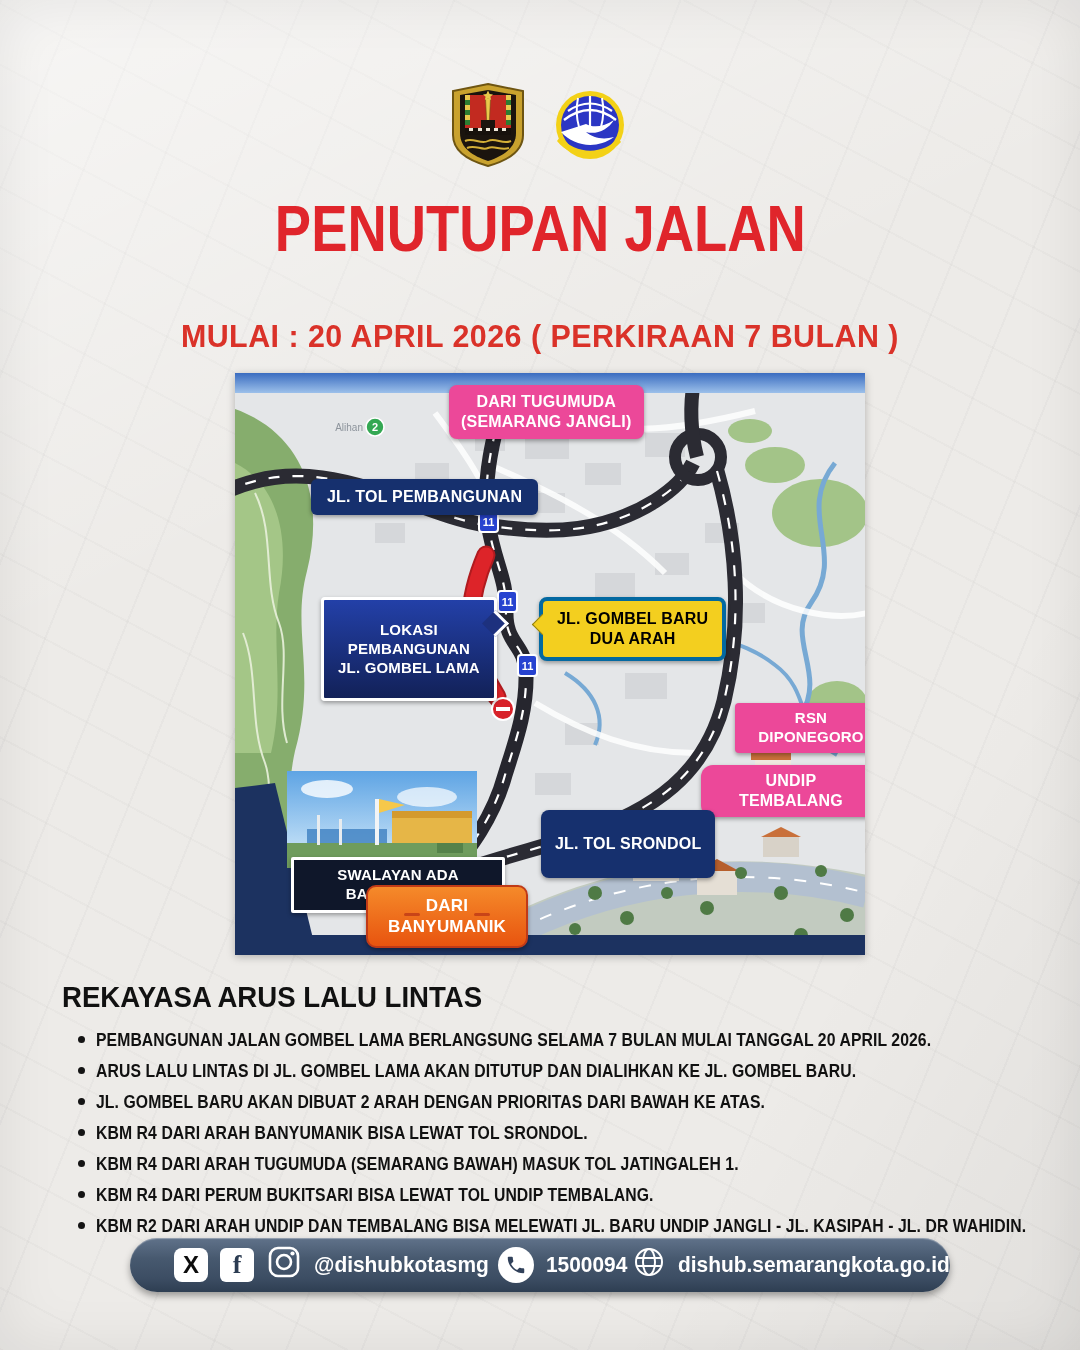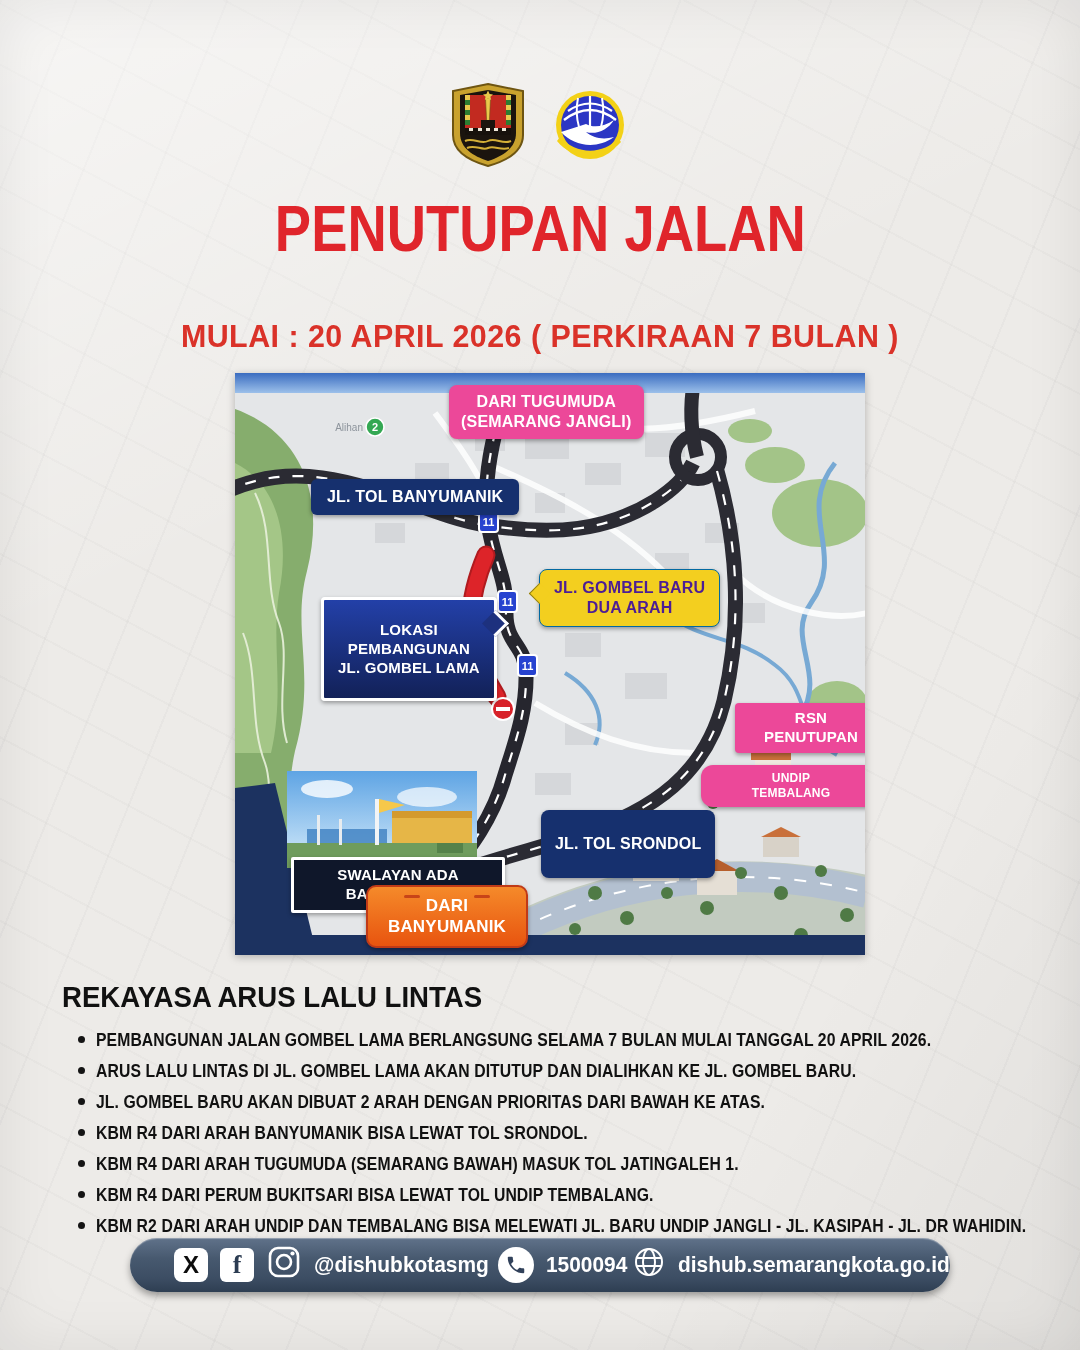--- a/index.html
+++ b/index.html
@@ -30,37 +30,37 @@
   .t3>span{font-size:32px;color:#da3229;transform:scaleX(.95);letter-spacing:.5px;}
   
   .map{position:absolute;left:235px;top:373px;width:630px;height:582px;background:#e4e6e8;
        box-shadow:0 2px 8px rgba(0,0,0,.25);overflow:hidden;}
   .map svg{position:absolute;inset:0;}
   .map-label{position:absolute;color:#fff;font-weight:bold;text-align:center;line-height:1.25;
              border-radius:8px;padding:6px 20px;letter-spacing:.2px;box-shadow:0 2px 4px rgba(0,0,0,.35);}
   .map-label span{display:block;white-space:nowrap;}
   .lbl-red{background:#ec4899;}
   .lbl-navy{background:#16306e;}
-  .lbl-yellow{background:#f3cf1f;color:#4c1d95;border:1px solid #0369a1;}
+  .lbl-yellow{background:#f3cf1f;color:#000000;border:4px solid #0369a1;margin-top:28px;}
   .lbl-tugumuda{left:214px;top:12px;font-size:16px;padding:7px 12px;}
   .lbl-jatingaleh{left:76px;top:106px;font-size:16px;padding:8px 16px;border-radius:6px;}
   .lbl-gombelbaru{left:304px;top:196px;font-size:16px;padding:8px 14px;}
   .lbl-gombelbaru::before{content:"";position:absolute;left:-8px;top:16px;width:14px;height:14px;
       background:#f3cf1f;border-left:1px solid #8f7d10;border-bottom:1px solid #8f7d10;transform:rotate(45deg);}
   .lbl-lokasi{left:86px;top:224px;font-size:15px;background:linear-gradient(180deg,#2340a8,#122158);
       border:3px solid #fff;border-radius:4px;padding:21px 14px;}
   .lbl-lokasi::after{content:"";position:absolute;right:-11px;top:14px;width:16px;height:16px;
       background:#1d317e;border-top:3px solid #fff;border-right:3px solid #fff;transform:rotate(45deg);}
   .lbl-rsn{left:500px;top:330px;font-size:15px;width:112px;border-radius:4px;}
-  .lbl-undip{left:466px;top:392px;font-size:12px;width:140px;border-radius:12px;}
+  .lbl-undip{left:466px;top:392px;font-size:16px;width:140px;border-radius:12px;}
   .lbl-srondol{left:306px;top:437px;font-size:16px;padding:24px 14px;border-radius:8px;}
   .lbl-swalayan{left:56px;top:484px;font-size:15px;width:168px;background:#0f172a;border:3px solid #fff;border-radius:2px;}
   .lbl-banyumanik{left:131px;top:512px;font-size:17px;width:142px;
       background:linear-gradient(180deg,#f58a2a,#e8540f);border:2px solid #c03a17;border-radius:10px;padding:8px 8px;}
-  .lbl-banyumanik .dashline{display:flex;align-items:flex-start;justify-content:center;gap:6px;}
+  .lbl-banyumanik .dashline{display:flex;align-items:flex-end;justify-content:center;gap:6px;}
   .lbl-banyumanik .dashline i{display:block;width:16px;height:3px;background:#c84418;border-radius:2px;}
   .photo-inset{position:absolute;left:52px;top:398px;width:190px;height:97px;overflow:hidden;}
   
   .info{position:absolute;left:62px;top:980px;width:960px;color:#111;}
   .info h4{margin:0 0 16px 0;font-size:30px;font-weight:bold;transform:scaleX(.92);transform-origin:left center;white-space:nowrap;}
   .info ul{list-style:none;margin:0;padding:0;}
   .info li{display:flex;margin-bottom:10px;}
   .info li::before{content:"";flex:none;width:7px;height:7px;border-radius:50%;background:#141414;margin:6px 11px 0 16px;}
   .info li span{display:inline-block;font-size:17.5px;font-weight:bold;white-space:nowrap;
       transform:scaleX(.9);transform-origin:left center;letter-spacing:.1px;}
@@ -289,34 +289,34 @@
         <rect x="52" y="48" width="3" height="26" fill="#e8ecef"></rect>
         <rect x="150" y="72" width="26" height="10" fill="#55824a"></rect>
       </svg>
     </div>
 
     <div class="map-label lbl-red lbl-tugumuda">
       <span>DARI TUGUMUDA</span>
       <span>(SEMARANG JANGLI)</span>
     </div>
     <div class="map-label lbl-navy lbl-jatingaleh">
-      <span>JL. TOL BANYUMANIK</span>
+      <span>JL. TOL PEMBANGUNAN</span>
     </div>
     <div class="map-label lbl-yellow lbl-gombelbaru">
       <span>JL. GOMBEL BARU</span>
       <span>DUA ARAH</span>
     </div>
     <div class="map-label lbl-lokasi">
       <span>LOKASI</span>
       <span>PEMBANGUNAN</span>
       <span>JL. GOMBEL LAMA</span>
     </div>
     <div class="map-label lbl-red lbl-rsn">
       <span>RSN</span>
-      <span>PENUTUPAN</span>
+      <span>DIPONEGORO</span>
     </div>
     <div class="map-label lbl-red lbl-undip">
       <span>UNDIP</span>
       <span>TEMBALANG</span>
     </div>
     <div class="map-label lbl-navy lbl-srondol">
       <span>JL. TOL SRONDOL</span>
     </div>
     <div class="map-label lbl-swalayan">
       <span>SWALAYAN ADA</span>

